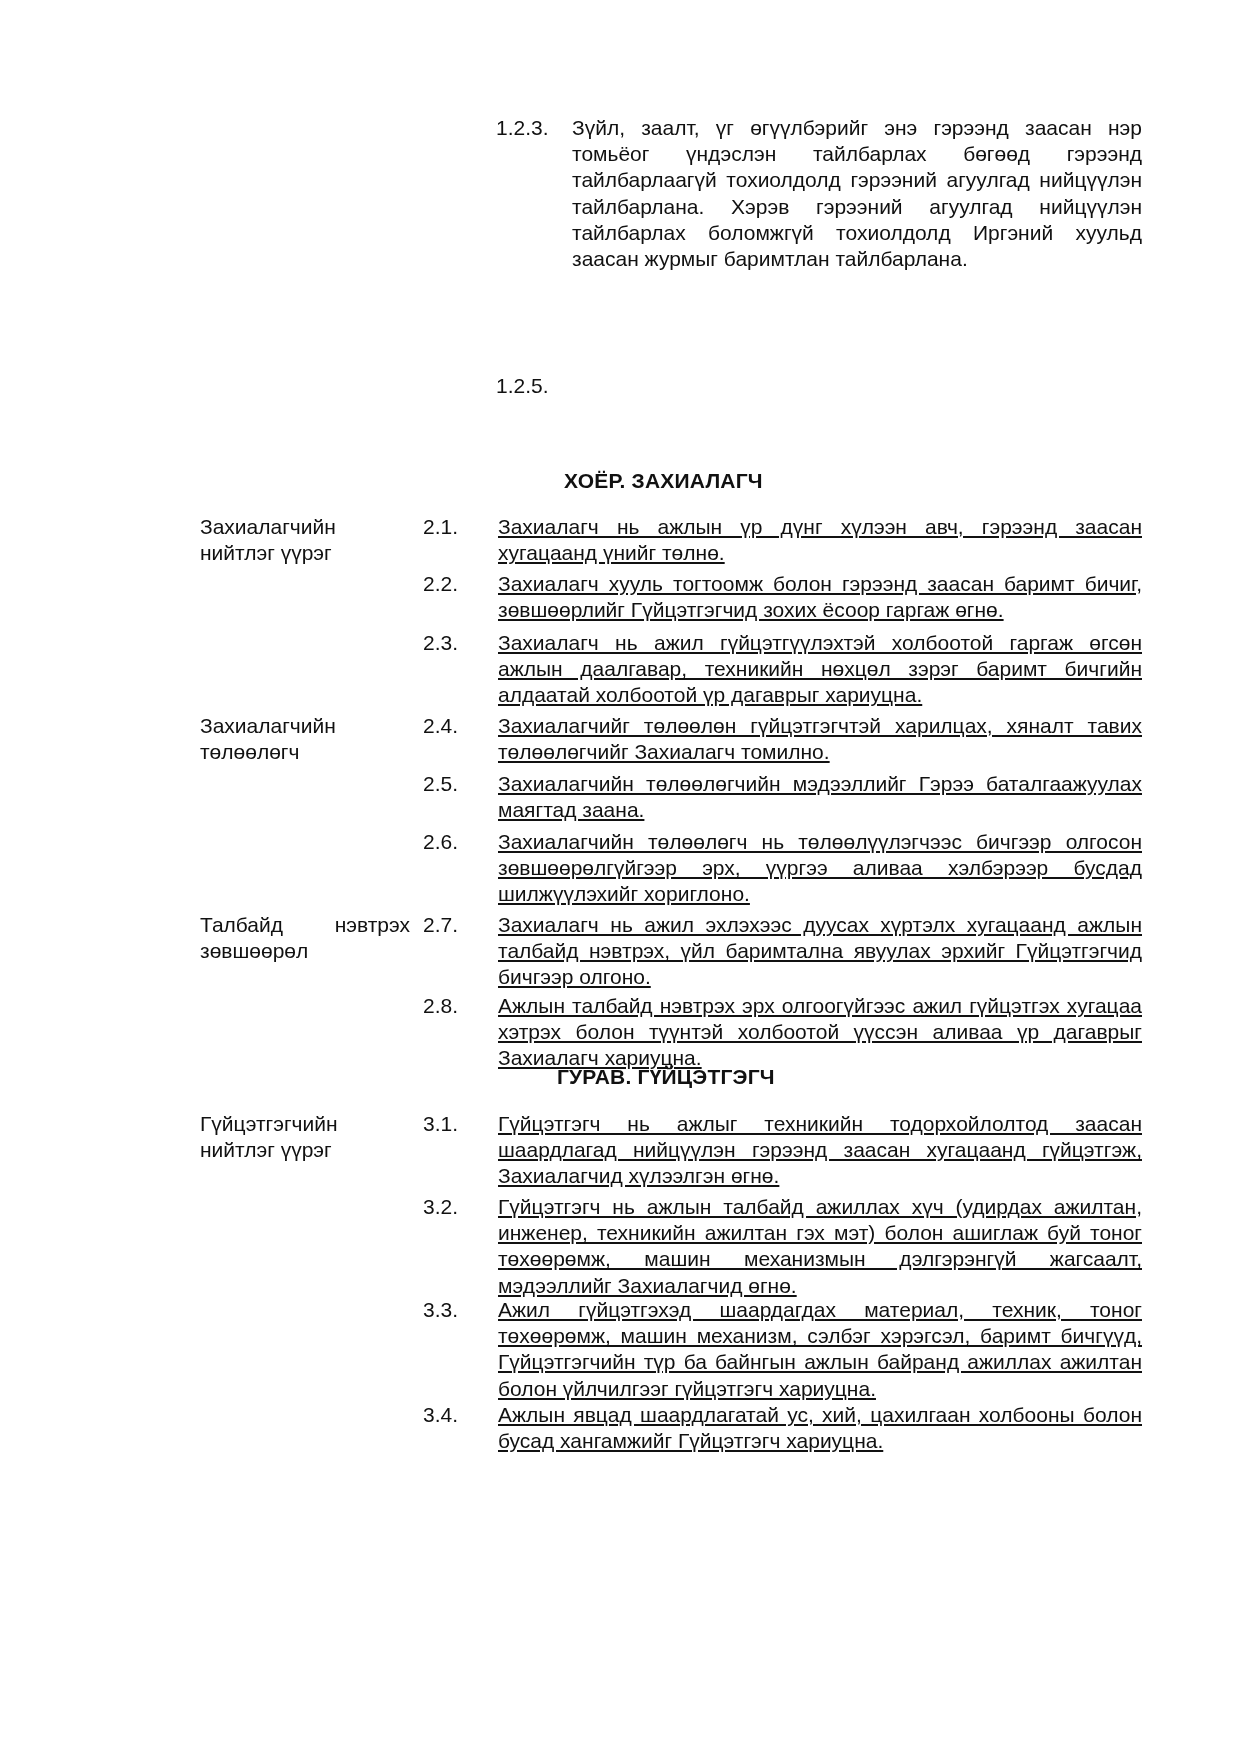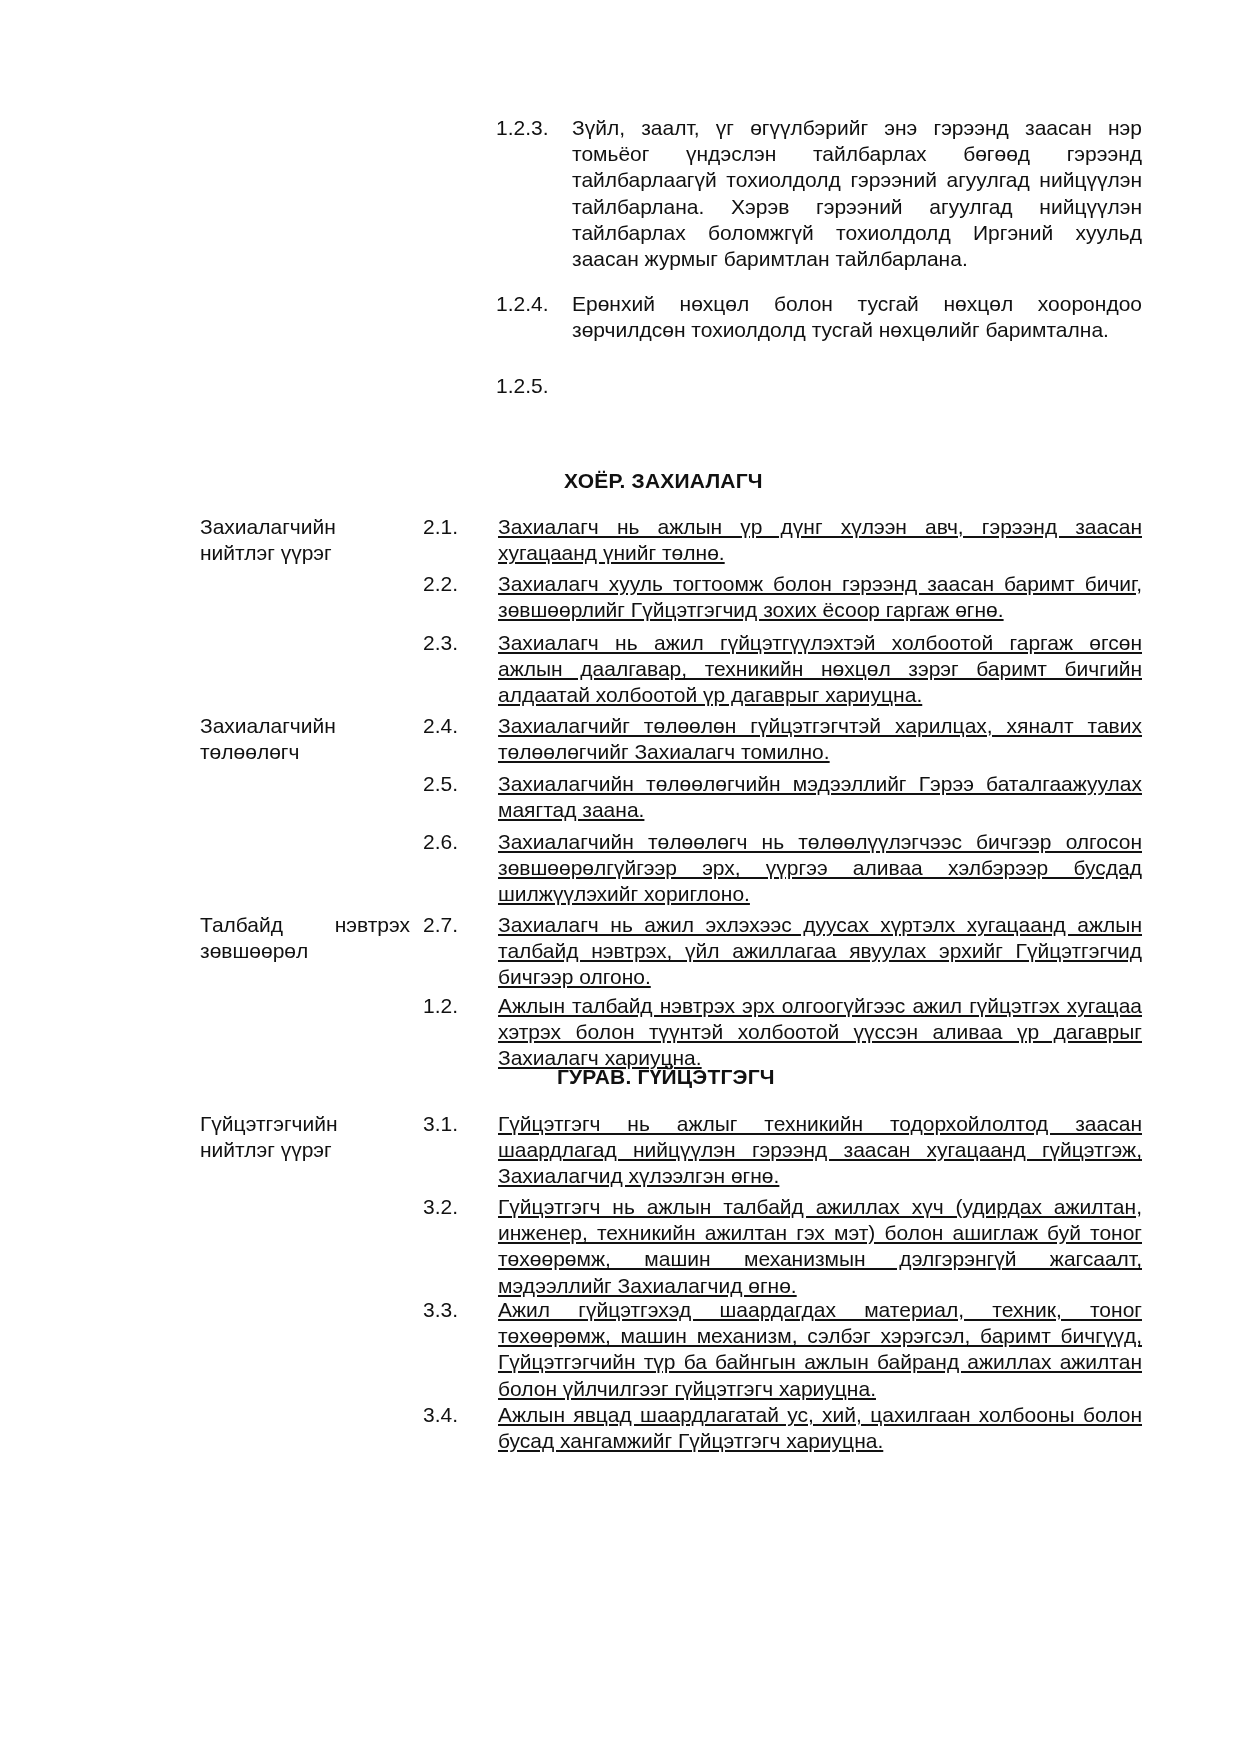--- a/index.html
+++ b/index.html
@@ -29,24 +29,20 @@
     }
   </style>
 </head>
 <body>
 
 <div class="page">
 
   <div class="sub" style="top:115px;">
     <span class="num">1.2.3.</span>
     <div class="txt">Зүйл, заалт, үг өгүүлбэрийг энэ гэрээнд заасан нэр томьёог үндэслэн тайлбарлах бөгөөд гэрээнд тайлбарлаагүй тохиолдолд гэрээний агуулгад нийцүүлэн тайлбарлана. Хэрэв гэрээний агуулгад нийцүүлэн тайлбарлах боломжгүй тохиолдолд Иргэний хуульд заасан журмыг баримтлан тайлбарлана.</div>
-  </div>
-  <div class="sub" style="top:291px;">
-    <span class="num">1.2.4.</span>
-    <div class="txt">Ерөнхий нөхцөл болон тусгай нөхцөл хоорондоо зөрчилдсөн тохиолдолд тусгай нөхцөлийг баримтална.</div>
   </div>
   <div class="sub" style="top:373px;">
     <span class="num">1.2.5.</span>
   </div>
 
   <div class="heading" style="left:552px; top:468px;">ХОЁР. ЗАХИАЛАГЧ</div>
 
   <div class="row" style="top:514px;">
     <div class="label">Захиалагчийн нийтлэг үүрэг</div>
     <span class="num">2.1.</span>
@@ -73,25 +69,25 @@
     <div class="txt">Захиалагчийн төлөөлөгчийн мэдээллийг Гэрээ баталгаажуулах маягтад заана.</div>
   </div>
   <div class="row" style="top:829px;">
     <div class="label"></div>
     <span class="num">2.6.</span>
     <div class="txt">Захиалагчийн төлөөлөгч нь төлөөлүүлэгчээс бичгээр олгосон зөвшөөрөлгүйгээр эрх, үүргээ аливаа хэлбэрээр бусдад шилжүүлэхийг хориглоно.</div>
   </div>
   <div class="row" style="top:912px;">
     <div class="label">Талбайд нэвтрэх зөвшөөрөл</div>
     <span class="num">2.7.</span>
-    <div class="txt">Захиалагч нь ажил эхлэхээс дуусах хүртэлх хугацаанд ажлын талбайд нэвтрэх, үйл ажиллагаа явуулах эрхийг Гүйцэтгэгчид бичгээр олгоно.</div>
+    <div class="txt">Захиалагч нь ажил эхлэхээс дуусах хүртэлх хугацаанд ажлын талбайд нэвтрэх, үйл баримтална явуулах эрхийг Гүйцэтгэгчид бичгээр олгоно.</div>
   </div>
   <div class="row" style="top:993px;">
     <div class="label"></div>
-    <span class="num">1.2.</span>
+    <span class="num">2.8.</span>
     <div class="txt">Ажлын талбайд нэвтрэх эрх олгоогүйгээс ажил гүйцэтгэх хугацаа хэтрэх болон түүнтэй холбоотой үүссэн аливаа үр дагаврыг Захиалагч хариуцна.</div>
   </div>
 
   <div class="heading" style="left:545px; top:1064px;">ГУРАВ. ГҮЙЦЭТГЭГЧ</div>
 
   <div class="row" style="top:1111px;">
     <div class="label">Гүйцэтгэгчийн нийтлэг үүрэг</div>
     <span class="num">3.1.</span>
     <div class="txt">Гүйцэтгэгч нь ажлыг техникийн тодорхойлолтод заасан шаардлагад нийцүүлэн гэрээнд заасан хугацаанд гүйцэтгэж, Захиалагчид хүлээлгэн өгнө.</div>
   </div>

